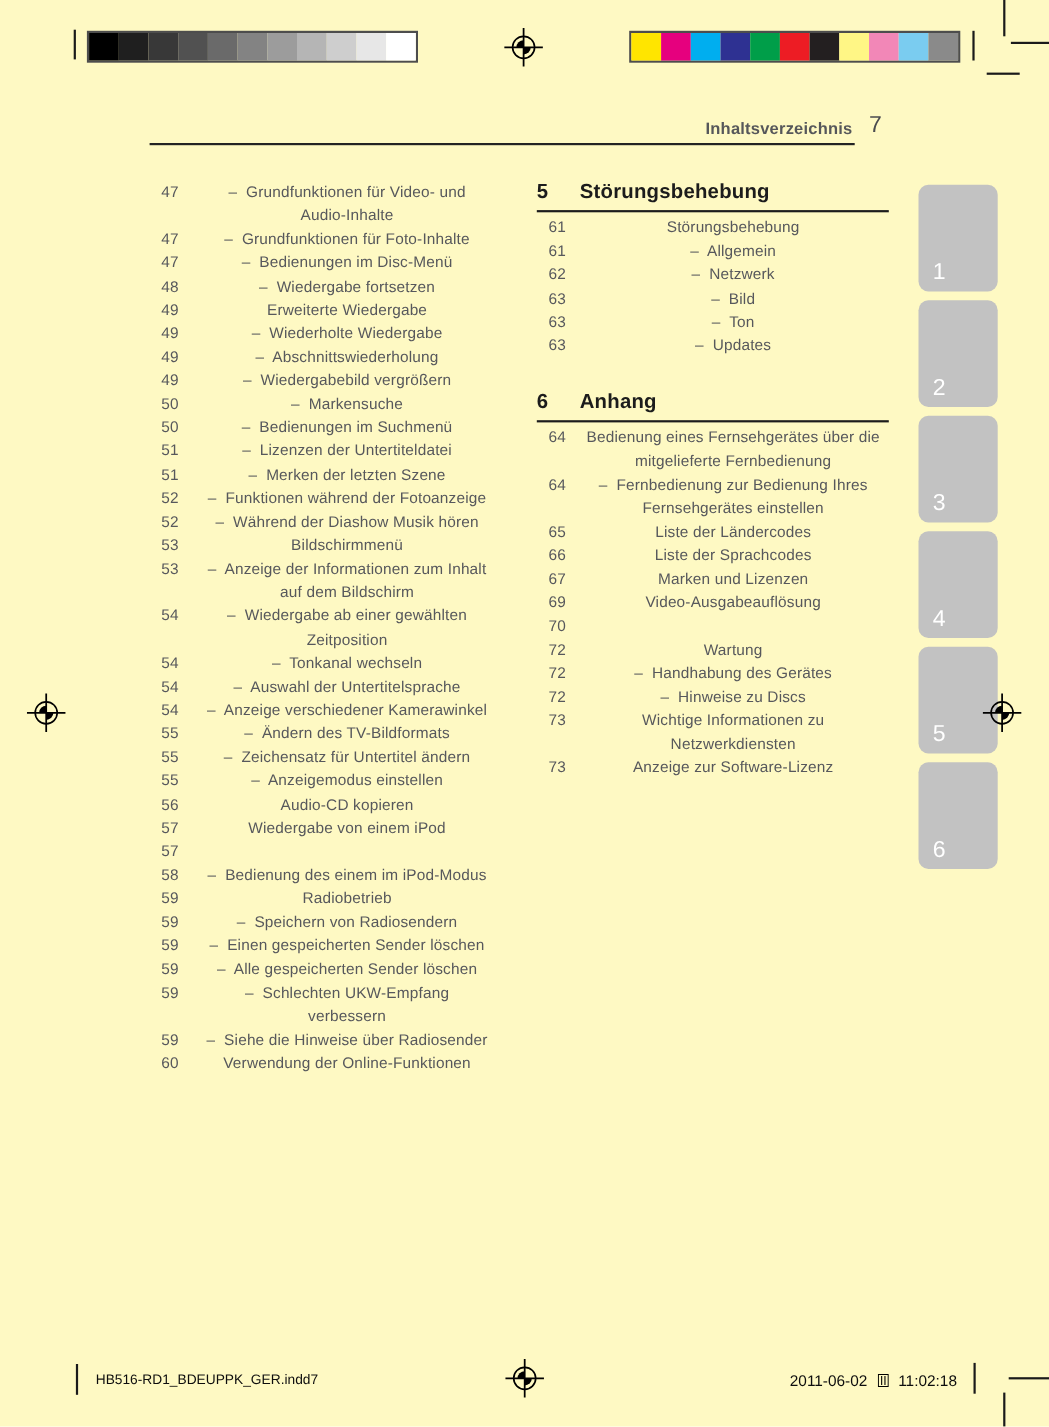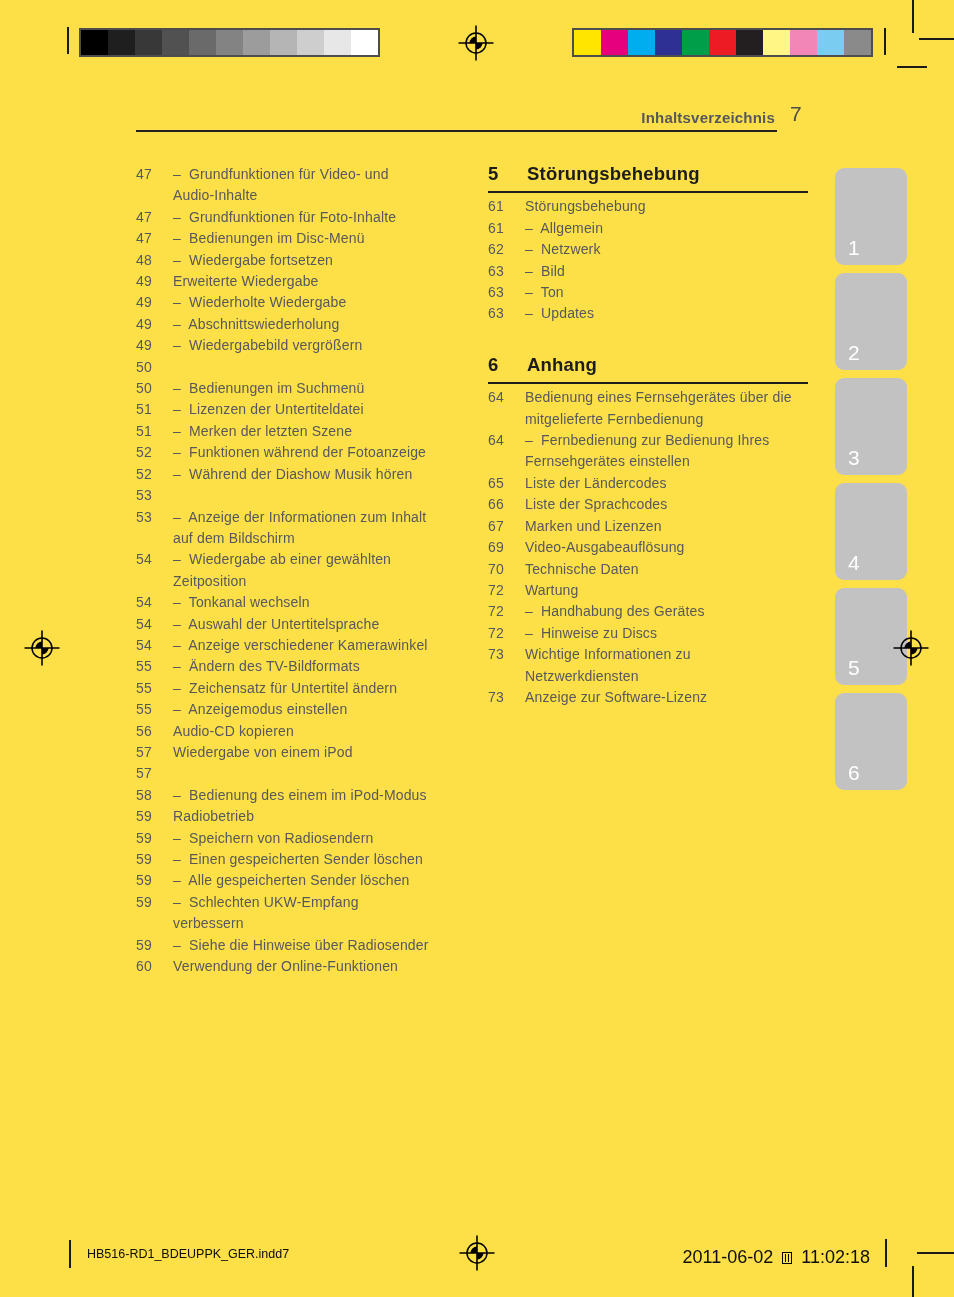--- a/index.html
+++ b/index.html
@@ -1,39 +1,39 @@
 <!DOCTYPE html>
 <html><head>
 <meta charset="utf-8">
 <style>
   html,body{margin:0;padding:0;background:#fff;}
-  .page{position:relative;width:954px;height:1297px;background:#fde047;overflow:hidden;
+  .page{position:relative;width:954px;height:1297px;background:#fef9c3;overflow:hidden;
         font-family:"Liberation Sans",sans-serif;}
   .mark{position:absolute;background:#1a1a1a;}
   .bar{position:absolute;display:flex;border:2px solid #4d4d4d;}
   .swatch{display:block;width:27px;height:25px;}
   .reg{position:absolute;width:36px;height:36px;z-index:6;}
   .page-head-title{position:absolute;top:109px;right:179px;font-size:15px;font-weight:700;
         color:#56575a;letter-spacing:.2px;}
   .page-head-num{position:absolute;top:102px;left:790px;font-size:21px;font-weight:400;color:#4b4c4f;}
   .head-rule{position:absolute;left:136px;top:130px;width:641px;height:2px;background:#232323;}
   .col{position:absolute;font-size:14px;line-height:21.4px;color:#57585c;letter-spacing:.15px;}
   .col-left{left:136px;top:164px;width:322px;}
   .col-right{left:488px;top:163px;width:320px;}
-  .toc-row{display:grid;grid-template-columns:37px 1fr;}
+  .toc-row{display:grid;grid-template-columns:37px 1fr;text-align:center;}
   .toc-row .txt{white-space:pre-wrap;}
   .sec-head{display:grid;grid-template-columns:39px 1fr;font-size:18.5px;font-weight:700;
         color:#1c1c1c;letter-spacing:.2px;padding-bottom:7px;border-bottom:2px solid #1c1c1c;}
   .sec-entries{margin-top:3px;}
   .sec-gap{margin-top:29px;}
   .tabs{position:absolute;left:835px;top:168px;width:72px;display:flex;flex-direction:column;gap:8px;z-index:2;}
   .tab{height:97px;border-radius:9px;background:#c2c2c2;position:relative;}
   .tab-num{position:absolute;left:13px;bottom:5px;color:#ffffff;font-size:21px;}
   .footer-left{position:absolute;left:87px;top:1247px;font-size:12.5px;color:#0d0d0d;display:flex;gap:0;}
-  .footer-right{position:absolute;right:84px;top:1247px;font-size:18px;color:#0d0d0d;
+  .footer-right{position:absolute;right:84px;top:1247px;font-size:14px;color:#0d0d0d;
         display:flex;align-items:center;gap:9px;}
   .reg line,.reg circle{stroke:#000;}
   .glyph-box{display:inline-block;}
 </style>
 </head>
 <body>
 
 <div class="page">
 
   <div class="mark" style="left:67px;top:27px;width:2px;height:27px;"></div>
@@ -112,20 +112,21 @@
       <div class="toc-row">
         <span class="num">49</span>
         <span class="txt">–  Abschnittswiederholung</span>
       </div>
       <div class="toc-row">
         <span class="num">49</span>
         <span class="txt">–  Wiedergabebild vergrößern</span>
       </div>
       <div class="toc-row">
         <span class="num">50</span>
+        <span class="txt">–  Markensuche</span>
       </div>
       <div class="toc-row">
         <span class="num">50</span>
         <span class="txt">–  Bedienungen im Suchmenü</span>
       </div>
       <div class="toc-row">
         <span class="num">51</span>
         <span class="txt">–  Lizenzen der Untertiteldatei</span>
       </div>
       <div class="toc-row">
@@ -135,20 +136,21 @@
       <div class="toc-row">
         <span class="num">52</span>
         <span class="txt">–  Funktionen während der Fotoanzeige</span>
       </div>
       <div class="toc-row">
         <span class="num">52</span>
         <span class="txt">–  Während der Diashow Musik hören</span>
       </div>
       <div class="toc-row">
         <span class="num">53</span>
+        <span class="txt">Bildschirmmenü</span>
       </div>
       <div class="toc-row">
         <span class="num">53</span>
         <span class="txt">–  Anzeige der Informationen zum Inhalt
 auf dem Bildschirm</span>
       </div>
       <div class="toc-row">
         <span class="num">54</span>
         <span class="txt">–  Wiedergabe ab einer gewählten
 Zeitposition</span>
@@ -284,21 +286,20 @@
           <div class="toc-row">
             <span class="num">67</span>
             <span class="txt">Marken und Lizenzen</span>
           </div>
           <div class="toc-row">
             <span class="num">69</span>
             <span class="txt">Video-Ausgabeauflösung</span>
           </div>
           <div class="toc-row">
             <span class="num">70</span>
-            <span class="txt">Technische Daten</span>
           </div>
           <div class="toc-row">
             <span class="num">72</span>
             <span class="txt">Wartung</span>
           </div>
           <div class="toc-row">
             <span class="num">72</span>
             <span class="txt">–  Handhabung des Gerätes</span>
           </div>
           <div class="toc-row">

